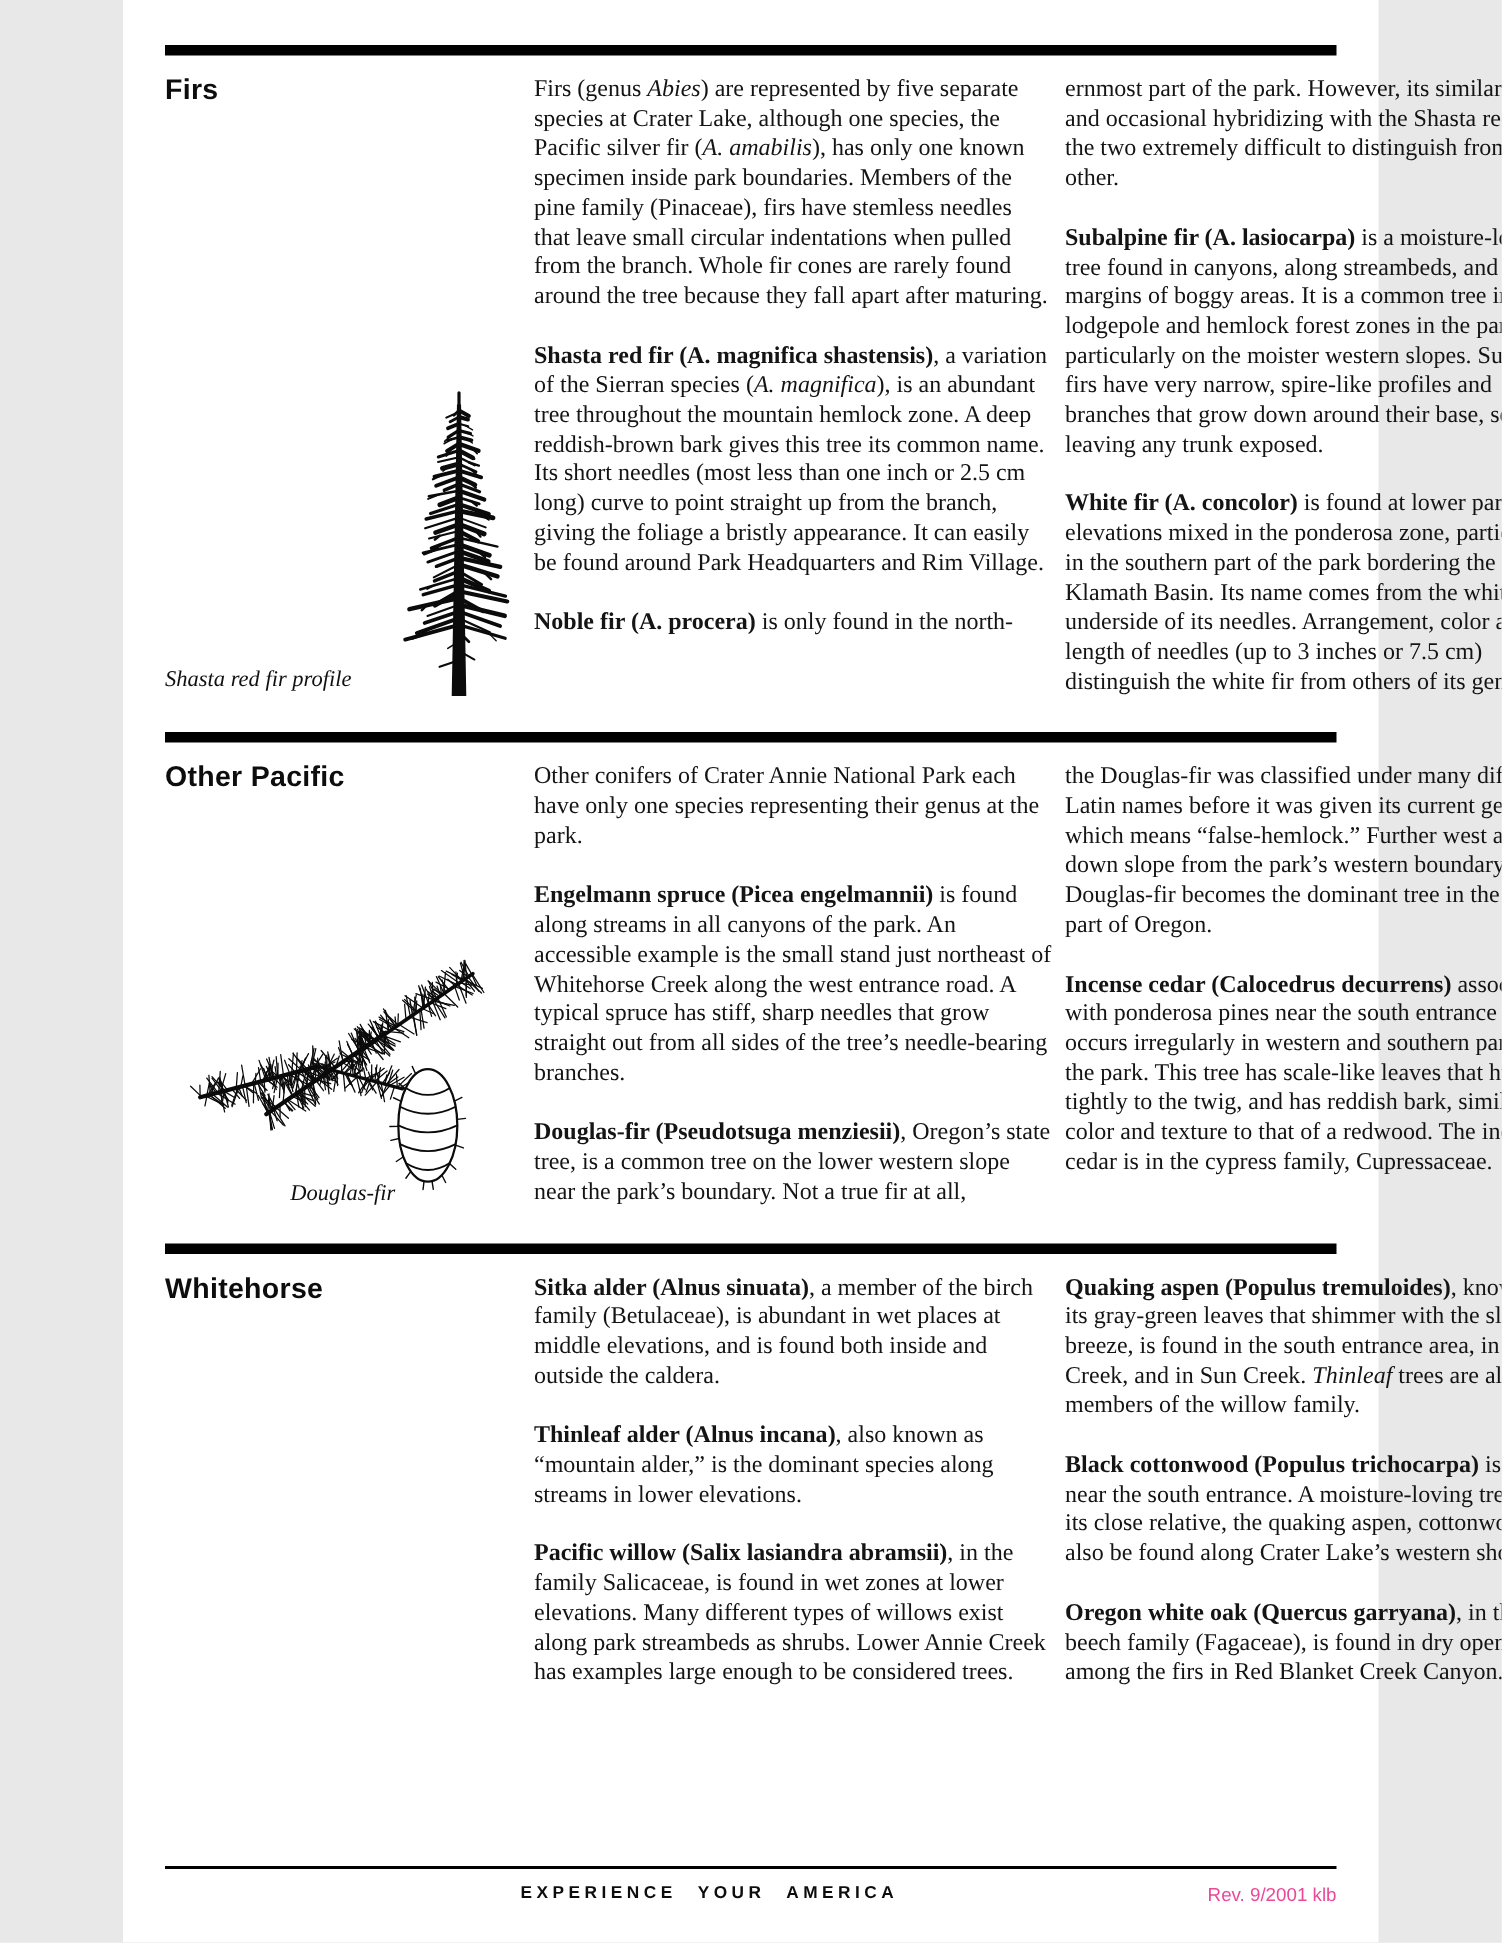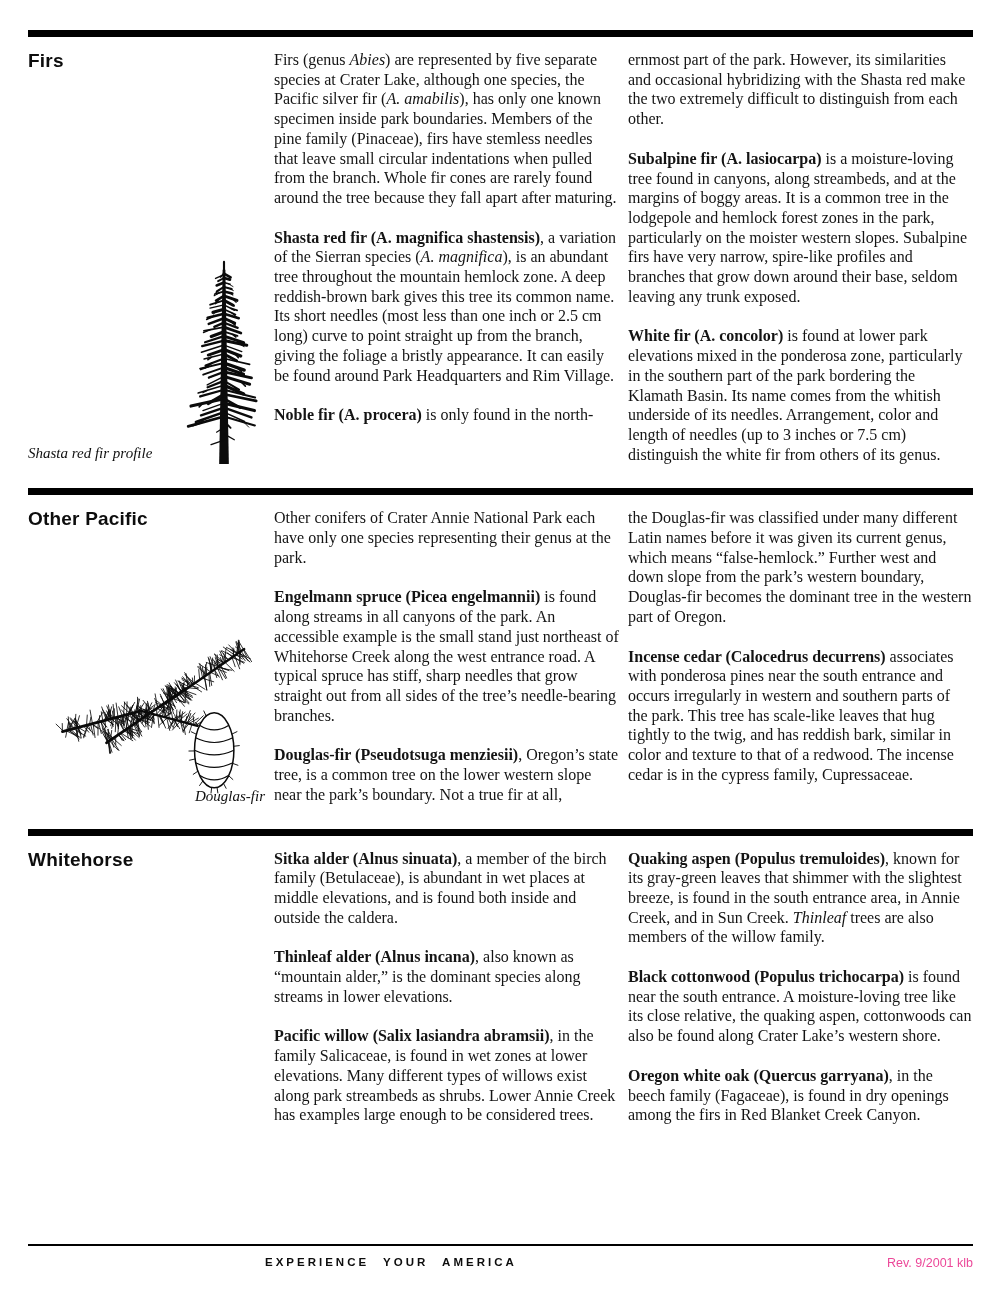--- a/index.html
+++ b/index.html
@@ -1,18 +1,18 @@
 <!DOCTYPE html>
 <html><head>
 <meta charset="utf-8">
 <style>
   html,body { margin:0; padding:0; background:#e8e8e8; }
   .page {
     position:relative;
-    width:1001px; min-height:1295px;
+    width:837px; min-height:1295px;
     margin:0 auto;
     box-sizing:border-box;
     padding:30px 28px 10px 28px;
     background:#ffffff;
     font-family:"Liberation Serif", serif;
     color:#141414;
   }
   .bar { height:7px; background:#000000; }
   .sec {
     display:grid;
@@ -50,21 +50,21 @@
     justify-content:space-between;
     padding-right:2px;
   }
   .illus-row-fir .caption { flex:0 1 auto; padding-bottom:2px; }
   #fir-svg { width:78px; height:206px; display:block; }
   
   .illus-stack {
     margin-top:auto;
     display:flex;
     flex-direction:column;
-    align-items:flex-end;
+    align-items:center;
   }
   #branch-svg { width:214px; height:178px; display:block; }
   .illus-stack .caption { margin-top:-12px; }
   .footer-rule { height:2px; background:#000000; }
   .page-footer {
     display:flex;
     justify-content:space-between;
     align-items:flex-start;
     padding:10px 0 0 237px;
   }

